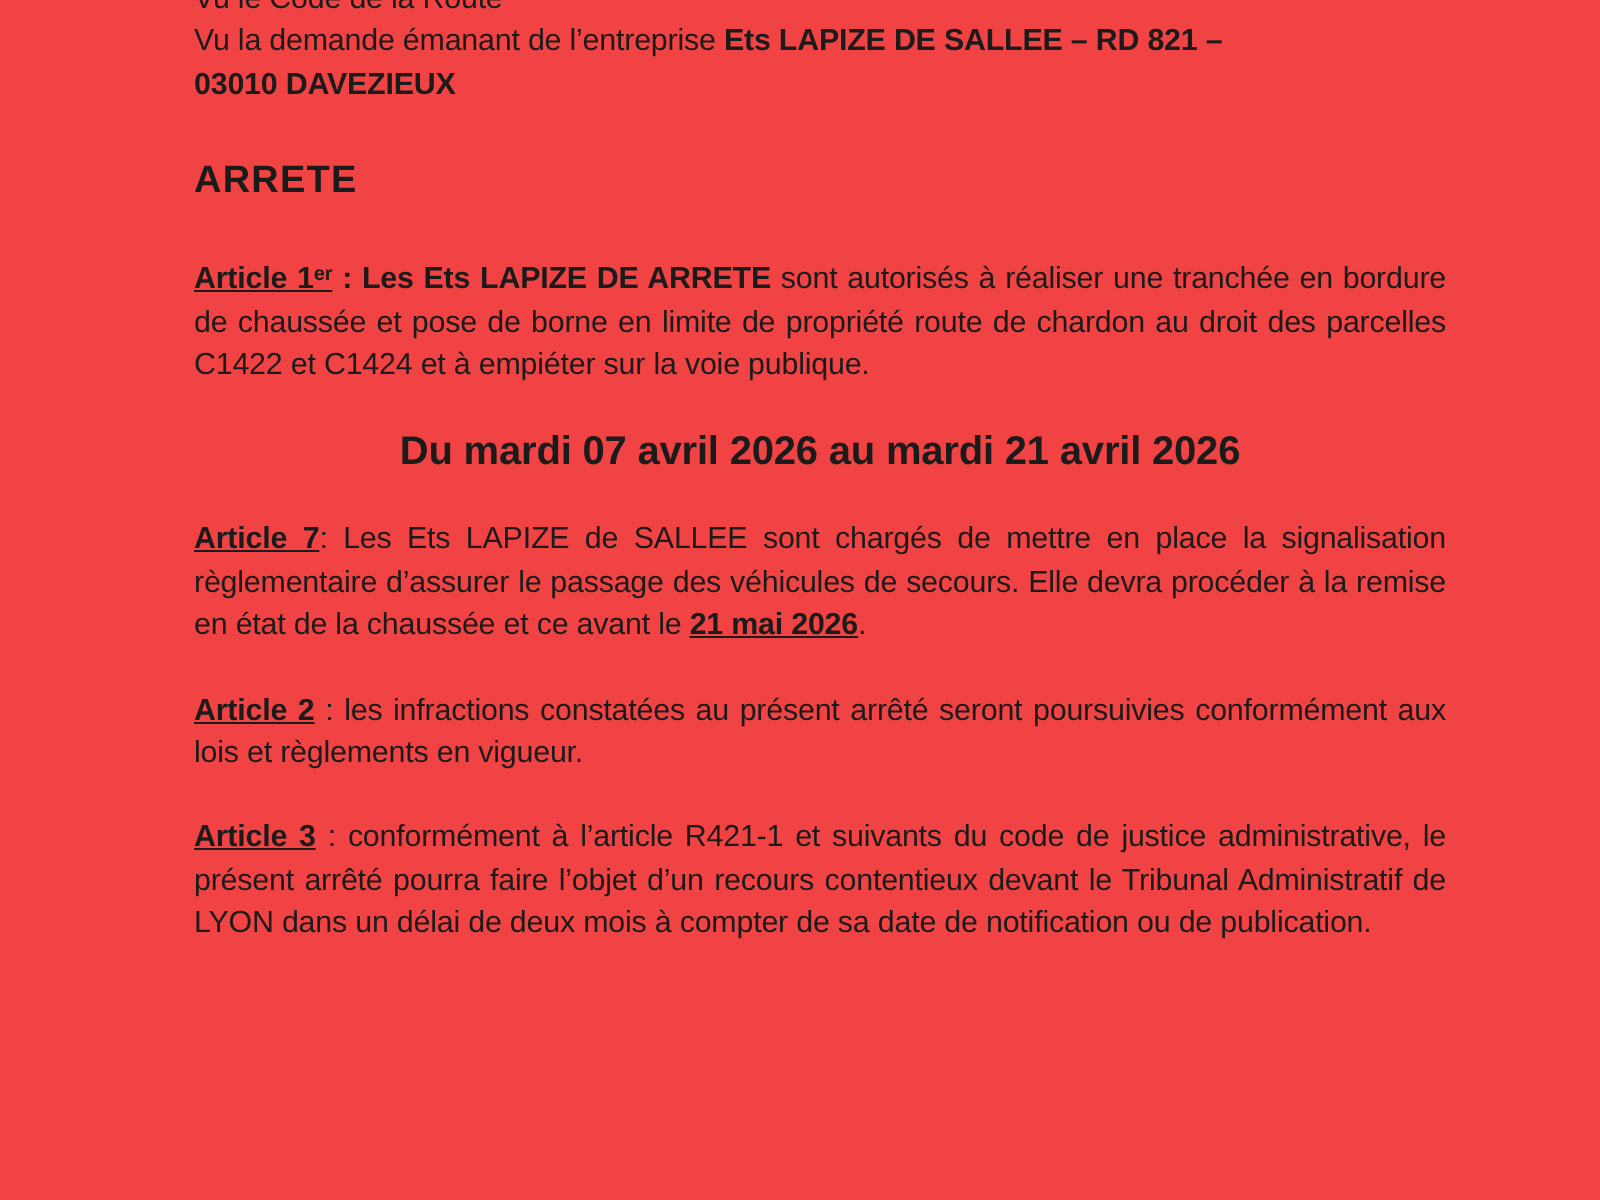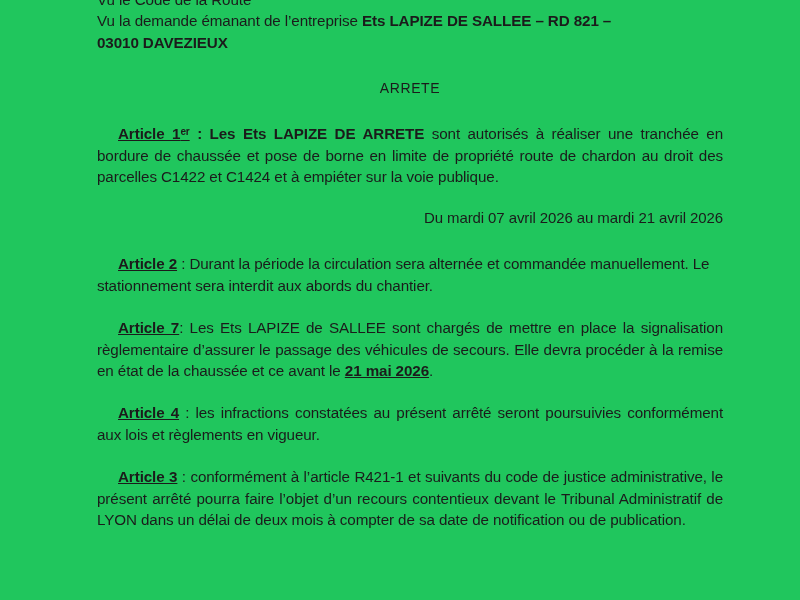--- a/index.html
+++ b/index.html
@@ -5,21 +5,21 @@
 <style>
   html, body {
     margin: 0;
     padding: 0;
     background: #ffffff;
   }
   #page {
     position: relative;
     width: 800px;
     height: 600px;
-    background: #22c55e;
+    background: #ef4444;
     overflow: hidden;
     font-family: "Liberation Sans", sans-serif;
     color: #1d1d1d;
     -webkit-font-smoothing: antialiased;
   }
   #doc-body {
     position: absolute;
     left: 97px;
     top: -11px;
     width: 626px;
@@ -35,46 +35,45 @@
   }
   .para.justify {
     text-align: justify;
     text-justify: inter-word;
   }
   .b { font-weight: bold; }
   .bu { font-weight: bold; text-decoration: underline; margin-top: 17px; }
   .art-label {
     font-weight: bold;
     text-decoration: underline;
-    margin-left: 21px;
   }
   sup {
     font-size: 0.66em;
     vertical-align: 0.42em;
     line-height: 0;
   }
 
   
   .gap-vu      { margin-top: 0; }
   .gap-md      { margin-top: 21px; }
   .gap-lg      { margin-top: 27px; }
 
   
   .heading-arrete {
-    text-align: center;
-    font-size: 14px;
-    font-weight: normal;
+    text-align: left;
+    font-size: 19px;
+    font-weight: bold;
     letter-spacing: 0.6px;
     margin: 0;
     padding-top: 27px;
   }
   .heading-dates {
-    text-align: right;
-    font-size: 15px;
-    font-weight: normal;
+    text-align: center;
+    font-size: 20px;
+    font-weight: bold;
     letter-spacing: -0.1px;
     margin: 0;
     padding-top: 22px;
   }
 
   
   #page { filter: contrast(1.02); }
 </style>
 </head>
 <body>
@@ -92,30 +91,27 @@
     </p>
 
     <p class="heading-arrete">ARRETE</p>
 
     <p class="para justify gap-lg">
       <span class="art-label"><span>Article 1</span><sup>er</sup></span><span class="b"> : </span><span class="b">Les Ets LAPIZE DE ARRETE</span><span> sont autorisés à réaliser une tranchée en bordure de chaussée et pose de borne en limite de propriété route de chardon au droit des parcelles C1422 et C1424 et à empiéter sur la voie publique.</span>
     </p>
 
     <p class="heading-dates">Du mardi 07 avril 2026 au mardi 21 avril 2026</p>
 
-    <p class="para gap-lg">
-      <span class="art-label">Article 2</span><span> : </span><span>Durant la période la circulation sera alternée et commandée manuellement. Le stationnement sera interdit aux abords du chantier.</span>
-    </p>
 
     <p class="para justify gap-md">
       <span class="art-label">Article 7</span><span>: </span><span>Les Ets LAPIZE de SALLEE sont chargés de mettre en place la signalisation règlementaire d’assurer le passage des véhicules de secours. Elle devra procéder à la remise en état de la chaussée et ce avant le </span><span class="bu">21 mai 2026</span><span>.</span>
     </p>
 
     <p class="para justify gap-md">
-      <span class="art-label">Article 4</span><span> : </span><span>les infractions constatées au présent arrêté seront poursuivies conformément aux lois et règlements en vigueur.</span>
+      <span class="art-label">Article 2</span><span> : </span><span>les infractions constatées au présent arrêté seront poursuivies conformément aux lois et règlements en vigueur.</span>
     </p>
 
 
     <p class="para justify gap-md">
       <span class="art-label">Article 3</span><span> : </span><span>conformément à l’article R421-1 et suivants du code de justice administrative, le présent arrêté pourra faire l’objet d’un recours contentieux devant le Tribunal Administratif de LYON dans un délai de deux mois à compter de sa date de notification ou de publication.</span>
     </p>
 
   </div>
 </div>
 

